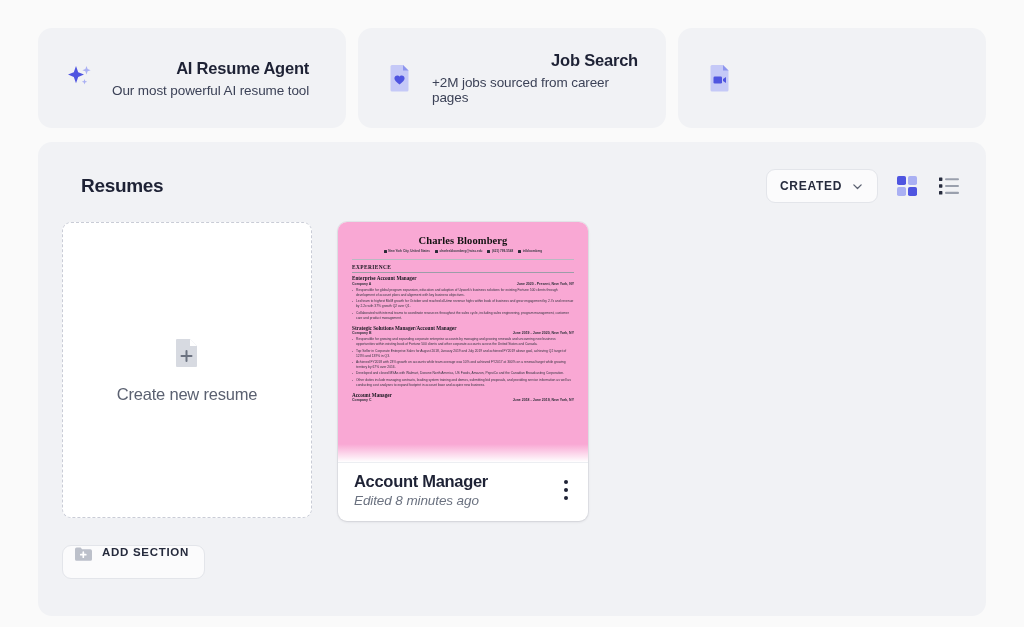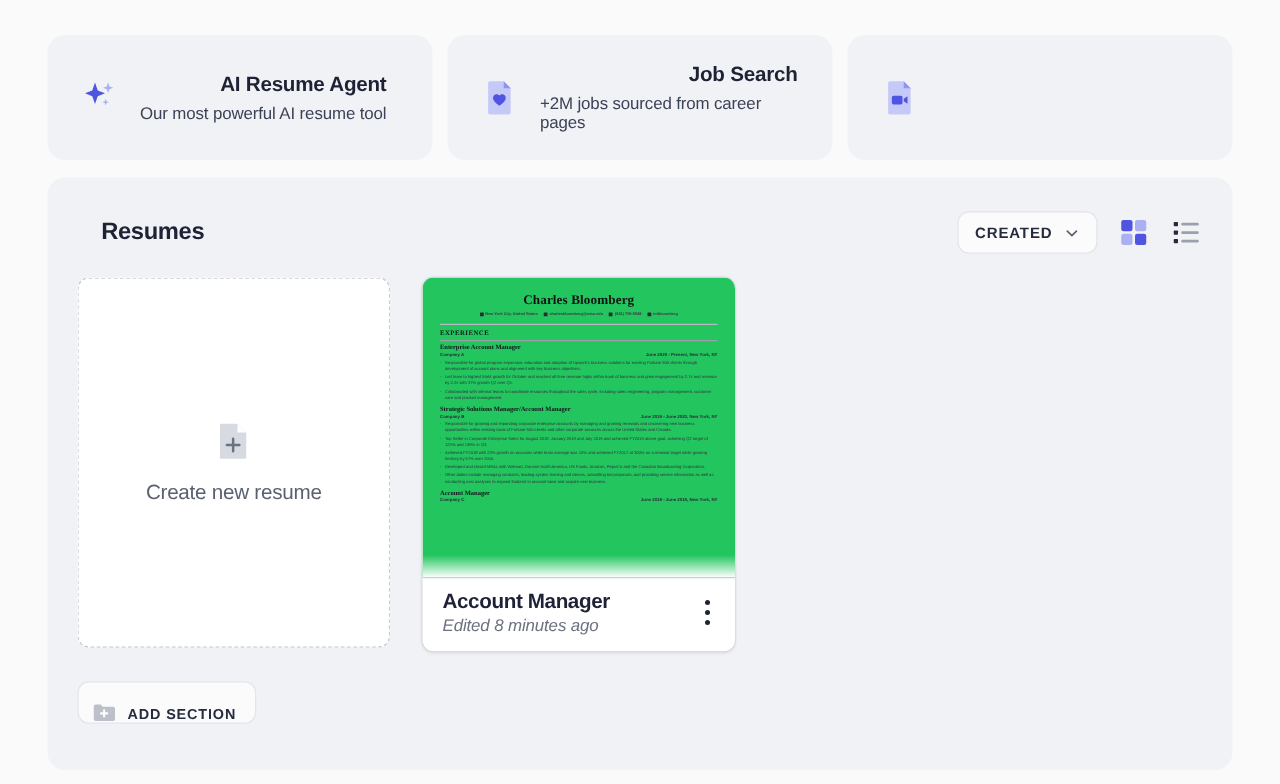--- a/index.html
+++ b/index.html
@@ -83,21 +83,21 @@
 
   .resume-card {
     width: 250px;
     border-radius: 9px;
     background: #ffffff;
     box-shadow: 0 1px 3px rgba(20,24,40,.10), 0 0 0 1px rgba(20,24,40,.05);
     overflow: hidden;
     cursor: pointer;
   }
   .resume-thumb {
-    height: 240px; background: #22c55e; overflow: hidden;
+    height: 240px; background: #f9a8d4; overflow: hidden;
     padding: 13px 14px 0 14px; position: relative;
   }
   .r-name {
     text-align: center; font-family: "Liberation Serif", serif;
     font-weight: 700; font-size: 10.5px; color: #121212; letter-spacing: .1px;
   }
   .r-contact {
     text-align: center; font-size: 3.1px; color: #3a3a44; margin-top: 3px;
     display: flex; justify-content: center; gap: 5px; flex-wrap: nowrap;
     transform: scale(1); white-space: nowrap;
@@ -146,21 +146,21 @@
   .kebab i { width: 4.5px; height: 4.5px; border-radius: 50%; background: #1e2235; display: block; }
 
   
   .add-section {
     margin-top: 24px;
     background: #fbfbfc;
     border: 1px solid #e3e5ea;
     border-radius: 9px;
     height: 34px;
     padding: 0 15px 0 11px;
-    display: inline-flex; align-items: flex-end; gap: 10px;
+    display: inline-flex; align-items: flex-start; gap: 10px;
     font-size: 11.5px; font-weight: 700; letter-spacing: .7px; color: #262b3d;
     cursor: pointer;
   }
 </style>
 </head>
 <body>
 
 <div class="page">
 
   <div class="feature-row">

